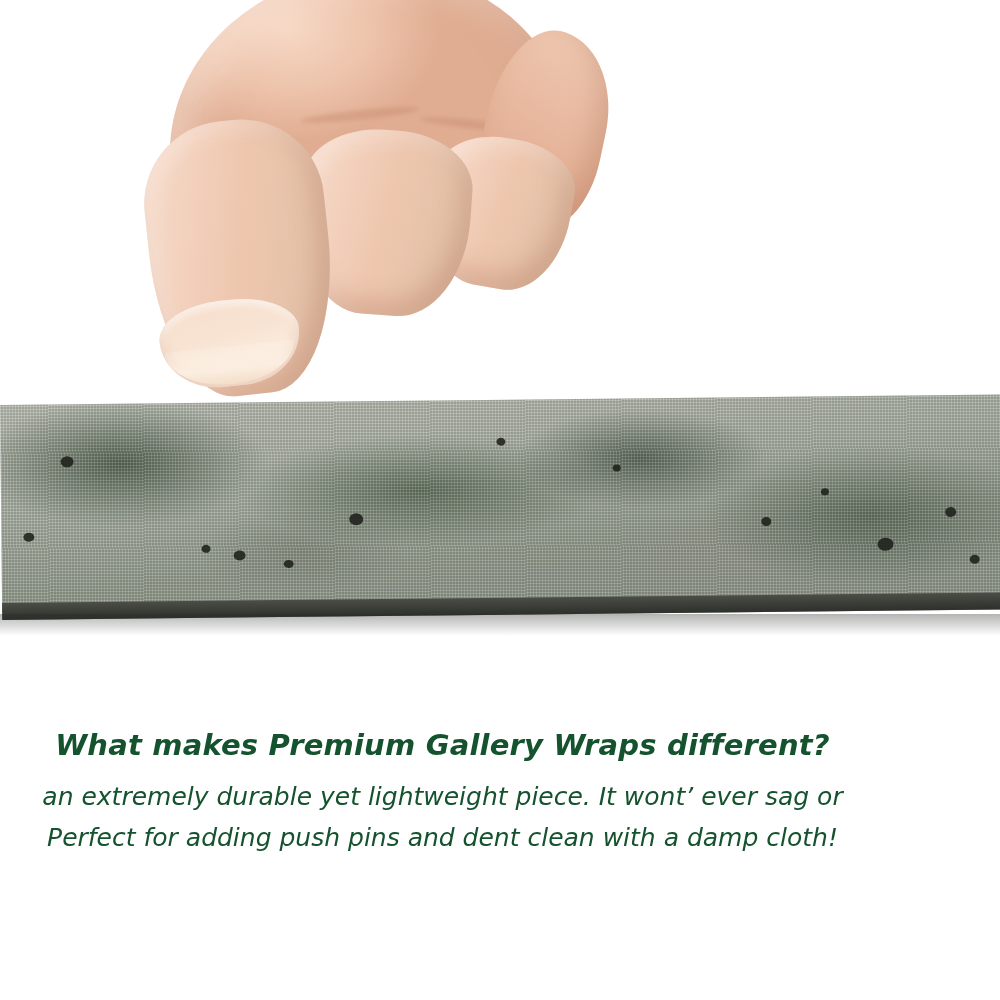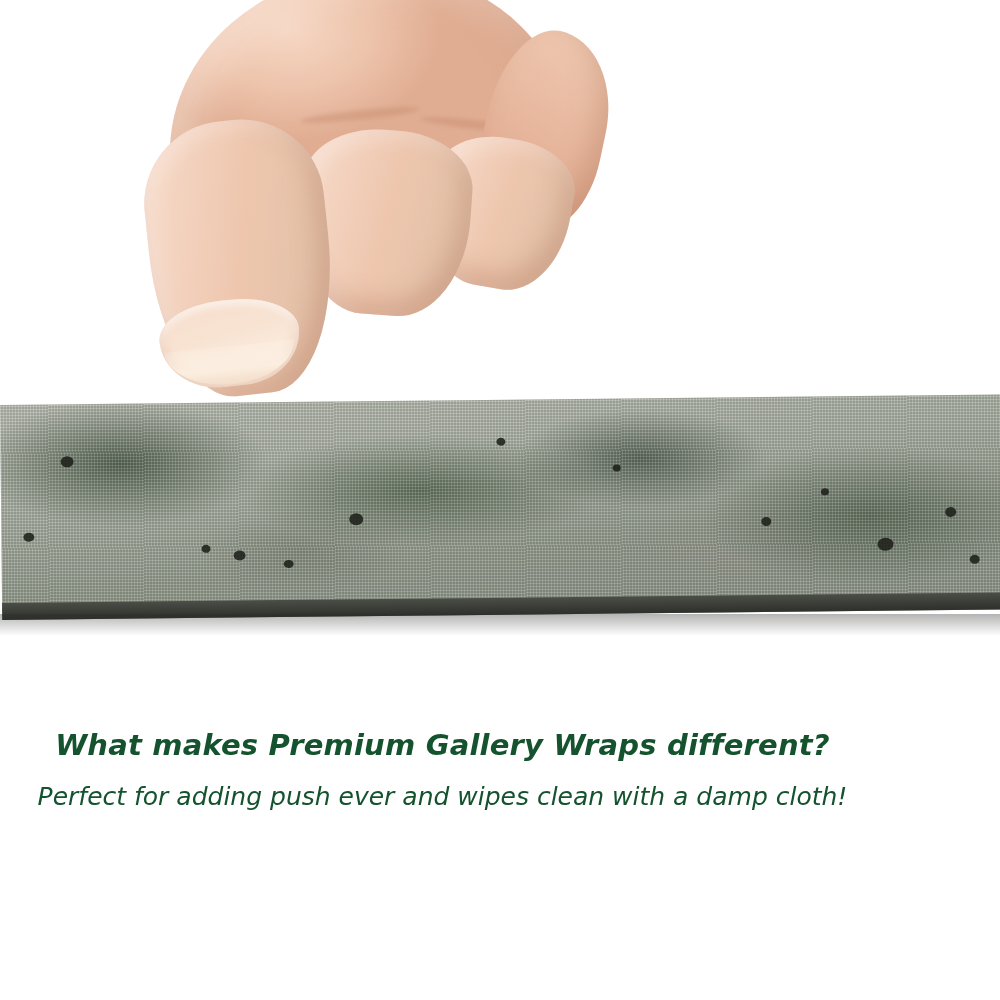--- a/index.html
+++ b/index.html
@@ -229,16 +229,17 @@
       <div class="speck" style="left:944px; top:112px; width:11px; height:10px;"></div>
       <div class="speck" style="left:968px; top:160px; width:10px; height:9px;"></div>
       <div class="strip-bottom"></div>
     </div>
 
     <div class="strip-shadow"></div>
   </div>
 
   <div class="caption">
     <div class="caption-title">What makes Premium Gallery Wraps different?</div>
-    <div class="caption-line">Perfect for adding push ever and wipes clean with a damp cloth!</div>
+    <div class="caption-line">an extremely durable yet lightweight piece. It wont’ ever sag or</div>
+    <div class="caption-line">Perfect for adding push pins and dent clean with a damp cloth!</div>
   </div>
 
 </div>
 
 </body></html>

